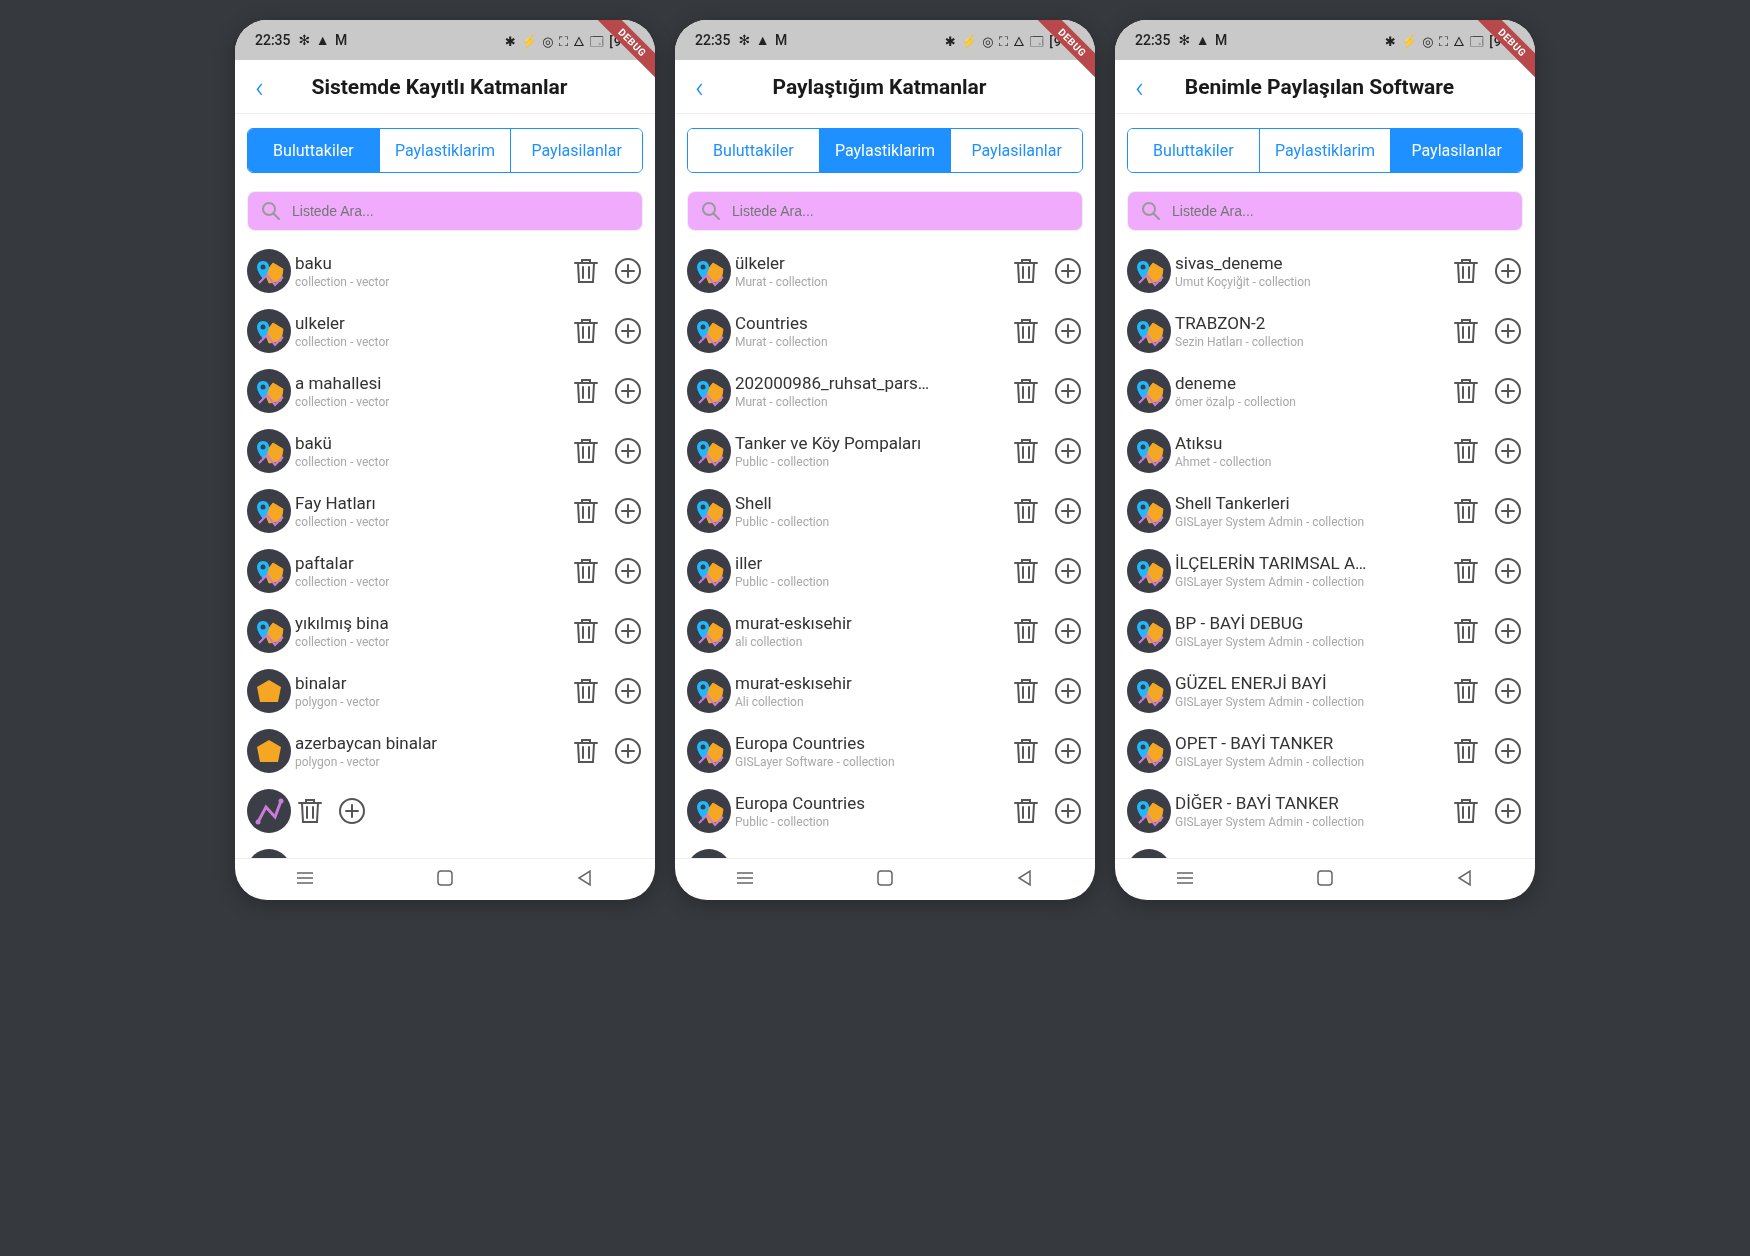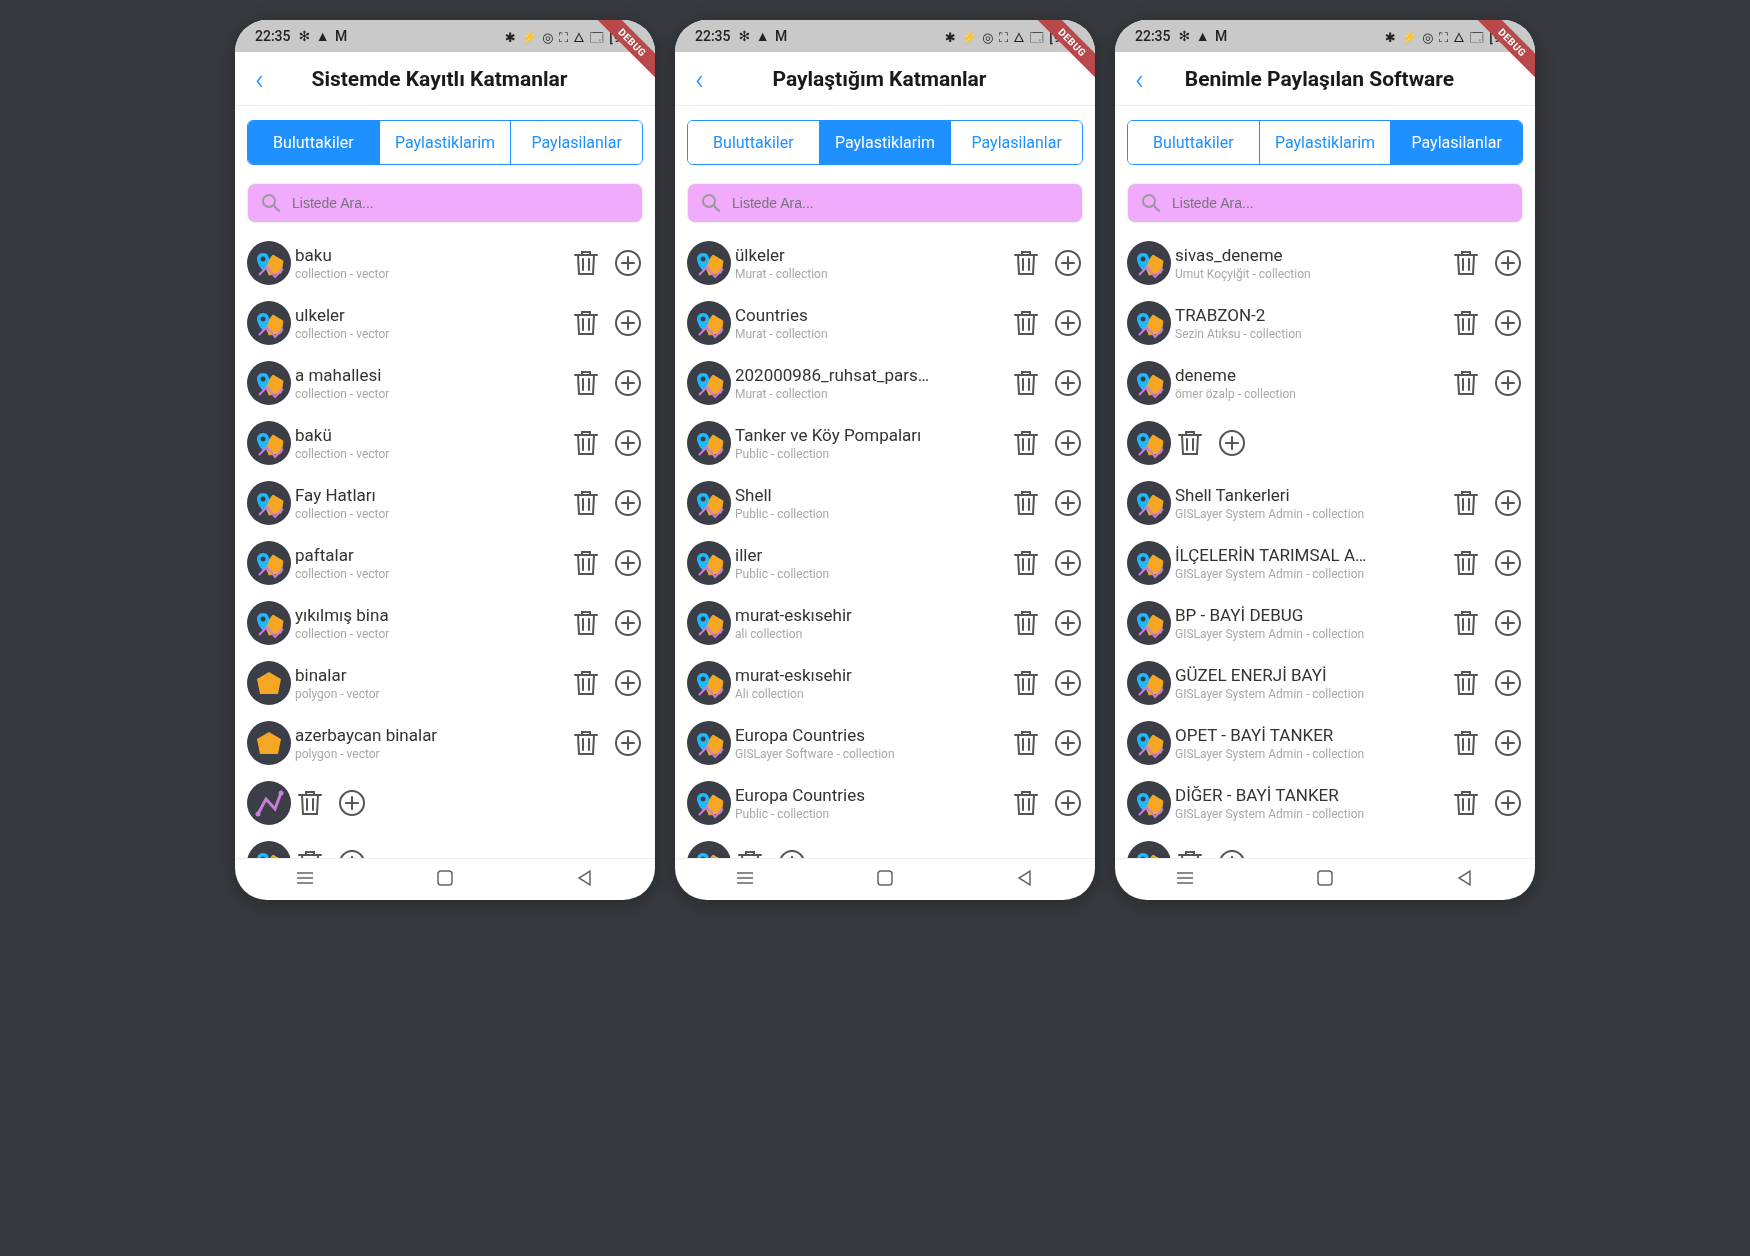--- a/index.html
+++ b/index.html
@@ -30,21 +30,21 @@
     background: #b8484a;
     color: #fff;
     font-size: 10px;
     font-weight: bold;
     padding: 3px 40px;
     transform: rotate(45deg);
     z-index: 10;
     letter-spacing: 0.5px;
   }
   .status-bar {
-    height: 32px;
+    height: 40px;
     background: #c9c9c9;
     display: flex;
     align-items: center;
     justify-content: space-between;
     padding: 0 20px;
     font-size: 14px;
     color: #222;
     font-weight: 500;
   }
   .status-left { display: flex; align-items: center; gap: 8px; }
@@ -755,21 +755,21 @@
         </div>
       </div>
       <div class="row">
         <div class="avatar">
           <svg viewBox="0 0 32 32">
             <use href="#icon-geo"></use>
           </svg>
         </div>
         <div class="row-text">
           <div class="row-title">TRABZON-2</div>
-          <div class="row-sub">Sezin Atıksu - collection</div>
+          <div class="row-sub">Sezin Hatları - collection</div>
         </div>
         <div class="row-actions">
           <span class="icon-btn"><svg viewBox="0 0 30 30">
               <use href="#icon-trash"></use>
             </svg></span>
           <span class="icon-btn"><svg viewBox="0 0 30 30">
               <use href="#icon-plus"></use>
             </svg></span>
         </div>
       </div>
@@ -790,20 +790,24 @@
           <span class="icon-btn"><svg viewBox="0 0 30 30">
               <use href="#icon-plus"></use>
             </svg></span>
         </div>
       </div>
       <div class="row">
         <div class="avatar">
           <svg viewBox="0 0 32 32">
             <use href="#icon-geo"></use>
           </svg>
+        </div>
+        <div class="row-text">
+          <div class="row-title">Atıksu</div>
+          <div class="row-sub">Ahmet           - collection</div>
         </div>
         <div class="row-actions">
           <span class="icon-btn"><svg viewBox="0 0 30 30">
               <use href="#icon-trash"></use>
             </svg></span>
           <span class="icon-btn"><svg viewBox="0 0 30 30">
               <use href="#icon-plus"></use>
             </svg></span>
         </div>
       </div>

